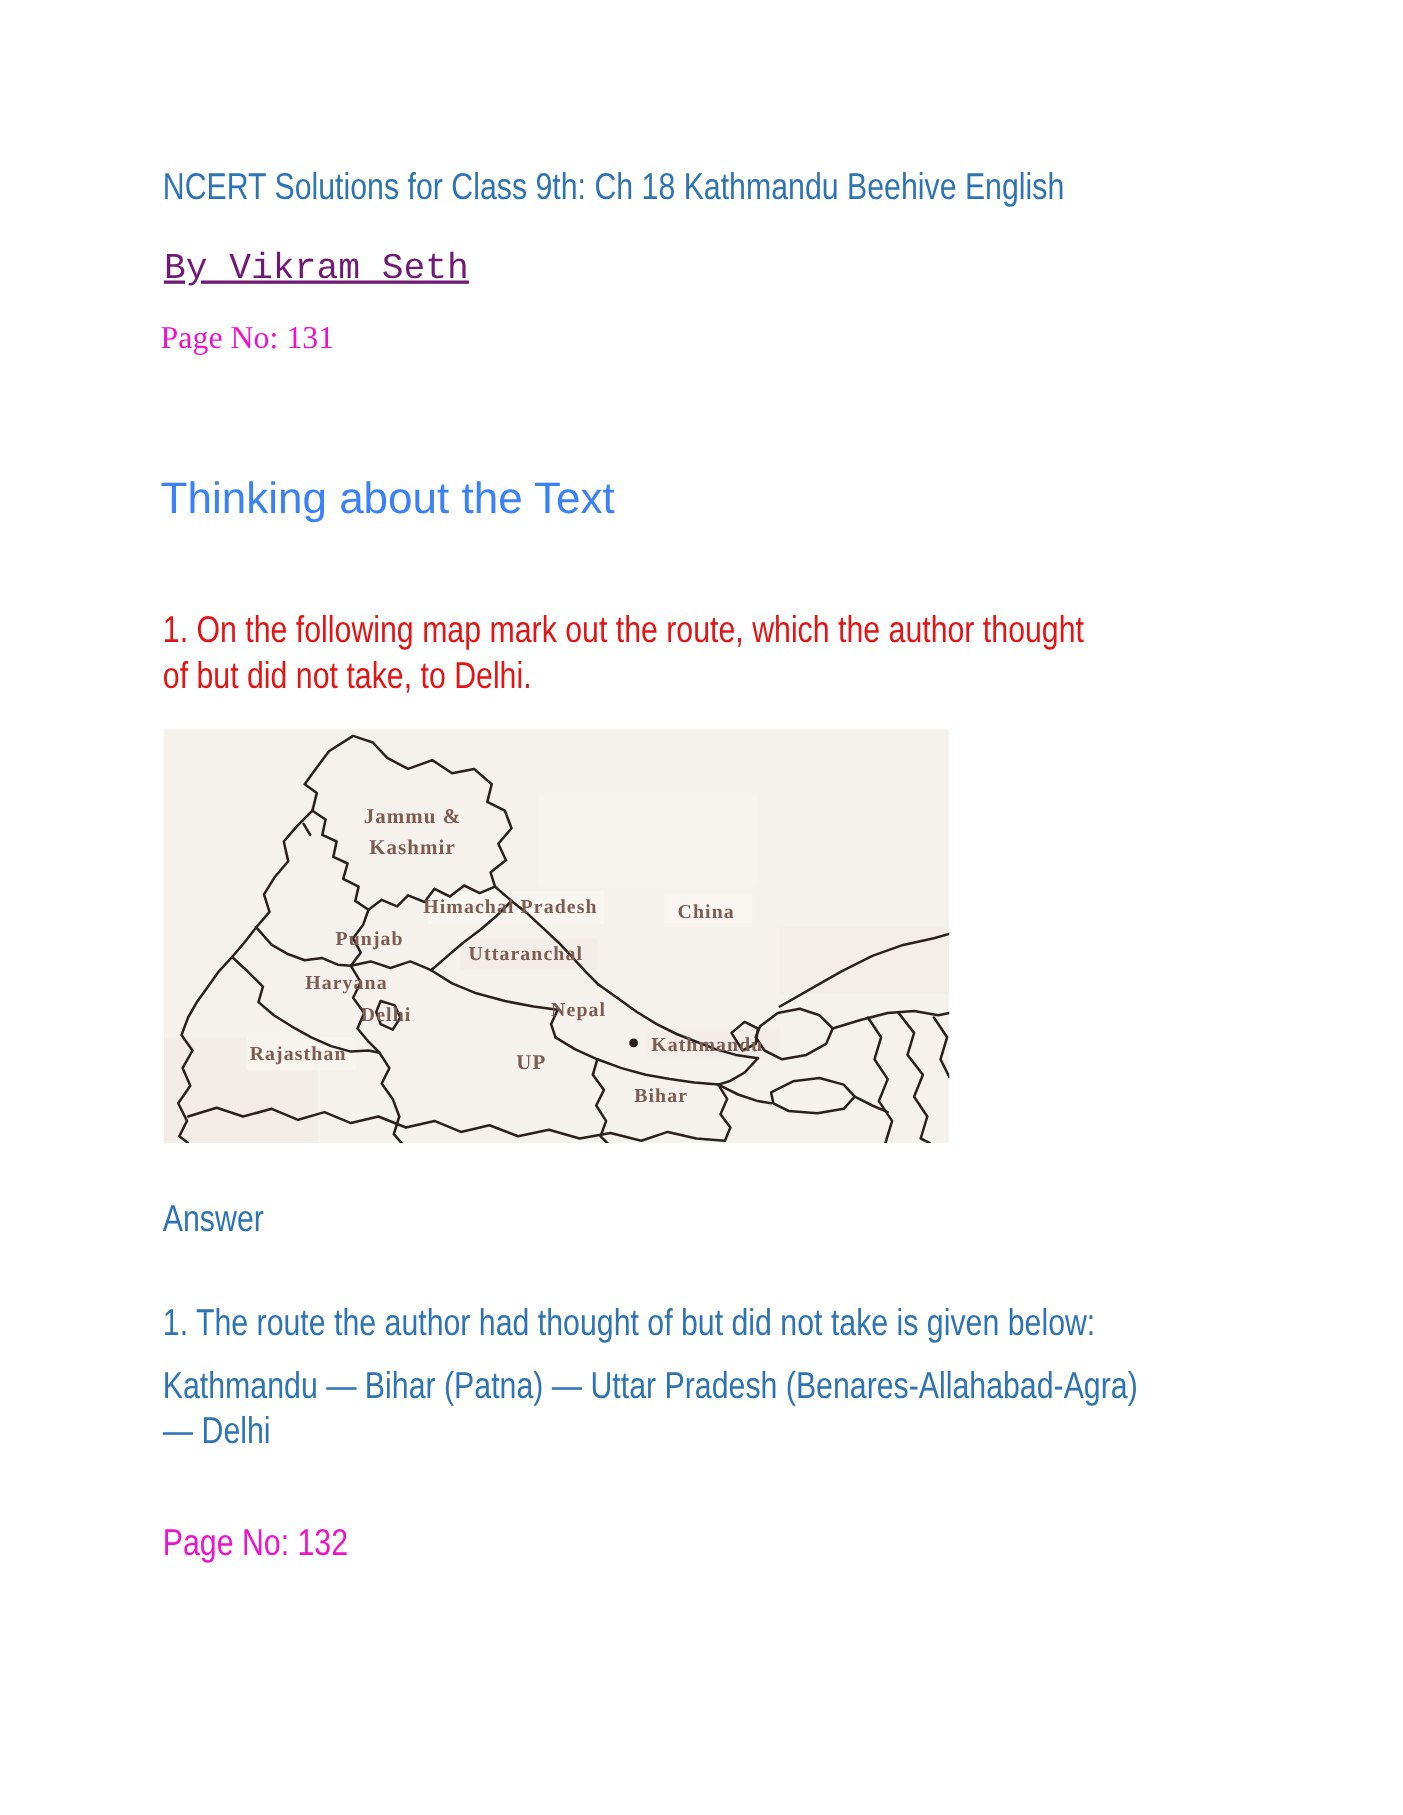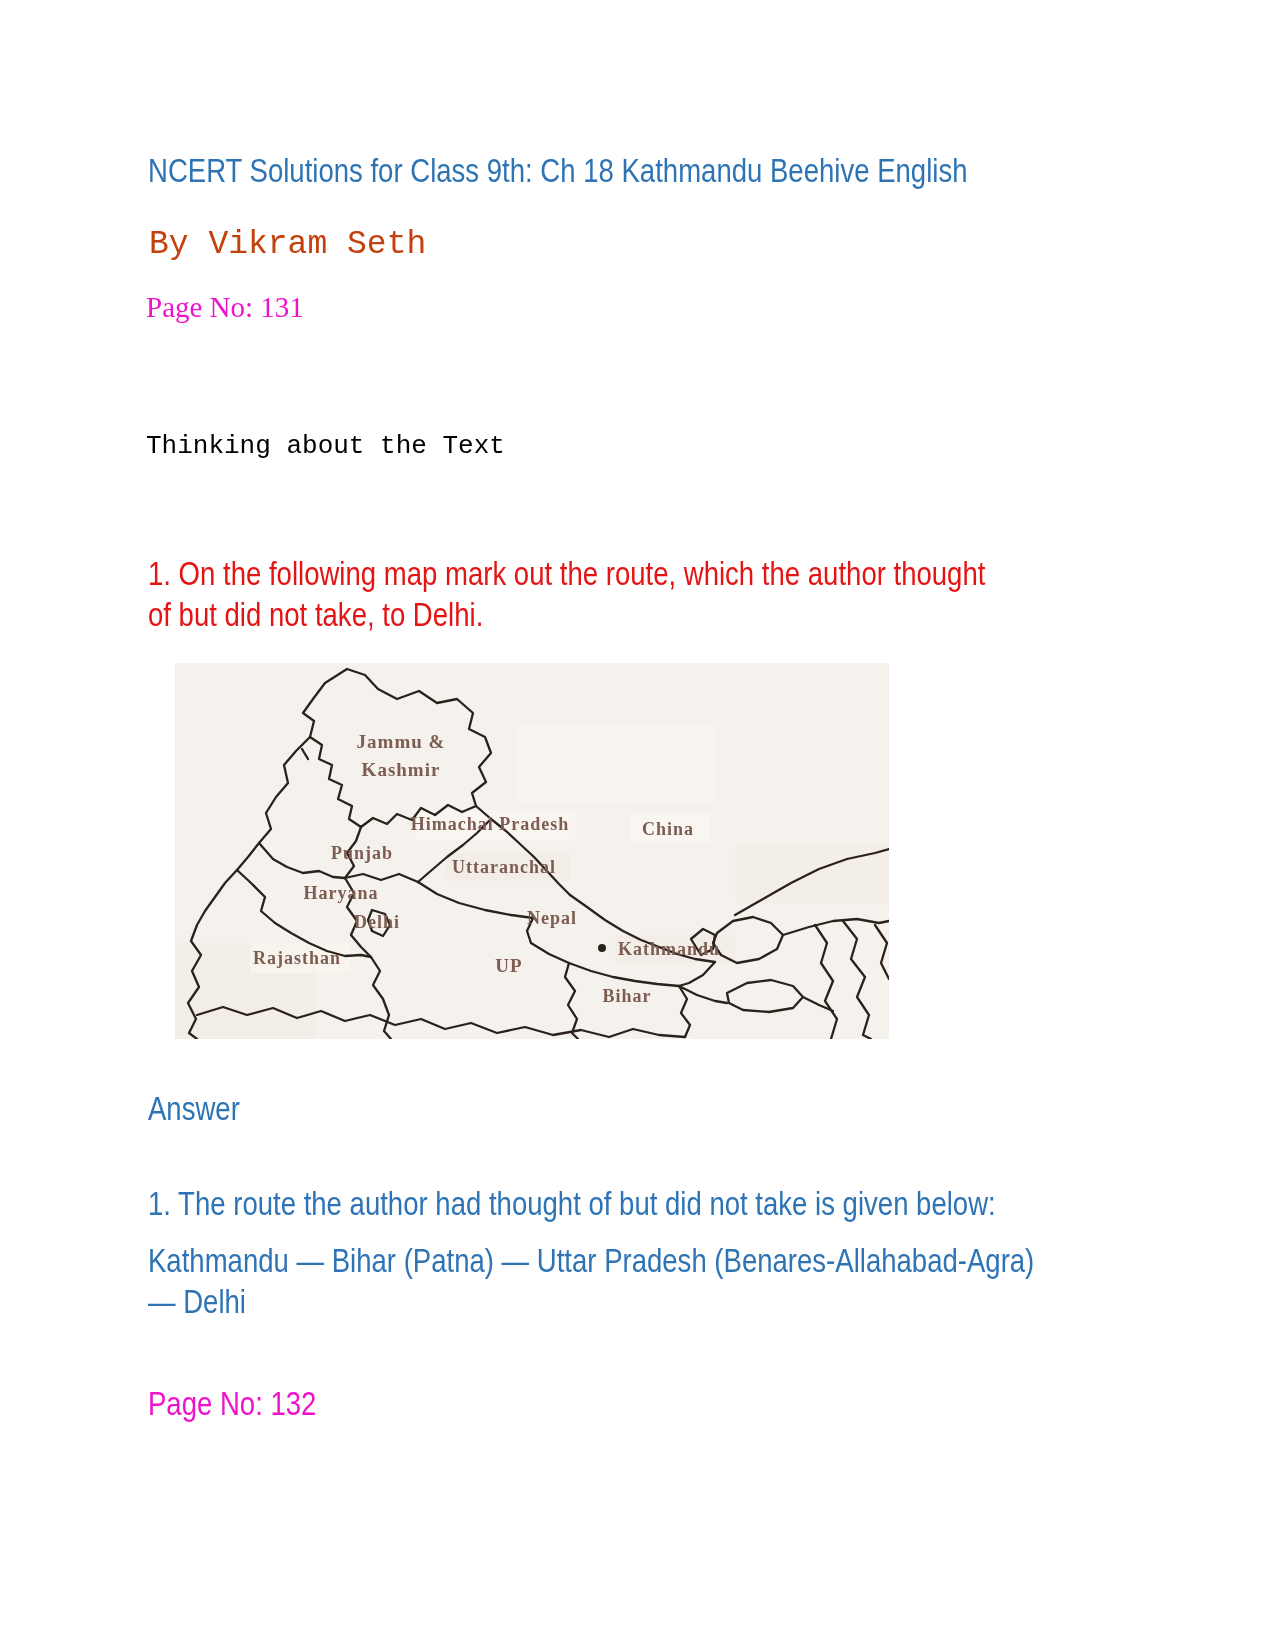--- a/index.html
+++ b/index.html
@@ -1,30 +1,30 @@
 <!DOCTYPE html>
 <html><head>
 <meta charset="utf-8">
 <style>
   html,body{margin:0;padding:0;background:#ffffff;}
   .page{position:relative;width:1275px;height:1650px;background:#ffffff;overflow:hidden;
         font-family:"Liberation Sans",sans-serif;}
   .abs{position:absolute;white-space:nowrap;}
   .cond{transform:scaleX(0.81);transform-origin:0 0;}
   .title{left:148px;top:151px;font-size:34px;color:#2e74b5;}
-  .byline{left:149px;top:226px;font-size:33px;color:#c2410c;font-family:"Liberation Mono",monospace;}
+  .byline{left:149px;top:226px;font-size:33px;color:#701a75;font-family:"Liberation Mono",monospace;text-decoration:underline;}
   .pageno1{left:146px;top:291px;font-size:29px;color:#ee13cb;font-family:"Liberation Serif",serif;}
-  .heading{left:146px;top:431px;font-size:26px;color:#000000;font-family:Liberation Mono, monospace;}
+  .heading{left:146px;top:431px;font-size:40px;color:#3b82f6;font-family:Liberation Sans, sans-serif;}
   .qline{left:148px;font-size:34px;color:#e51414;}
   .q1{top:554px;} .q2{top:595px;}
   .answord{left:148px;top:1089px;font-size:34px;color:#2e74b5;}
   .ansline{left:148px;font-size:34px;color:#2e74b5;}
   .a1{top:1184px;} .a2{top:1241px;} .a3{top:1282px;}
   .pageno2{left:148px;top:1384px;font-size:34px;color:#ee13cb;}
-  .mapbox{position:absolute;left:149px;top:663px;width:714px;height:376px;margin-left:26px;}
+  .mapbox{position:absolute;left:149px;top:663px;width:714px;height:376px;}
   .mapbox svg{display:block;}
   .map-label{font-family:"Liberation Serif",serif;font-weight:bold;fill:#7d5c51;letter-spacing:1px;}
 </style>
 </head>
 <body>
 
 <div class="page">
 
   <div class="abs title cond">NCERT Solutions for Class 9th: Ch 18 Kathmandu Beehive English</div>
   <div class="abs byline">By Vikram Seth</div>

